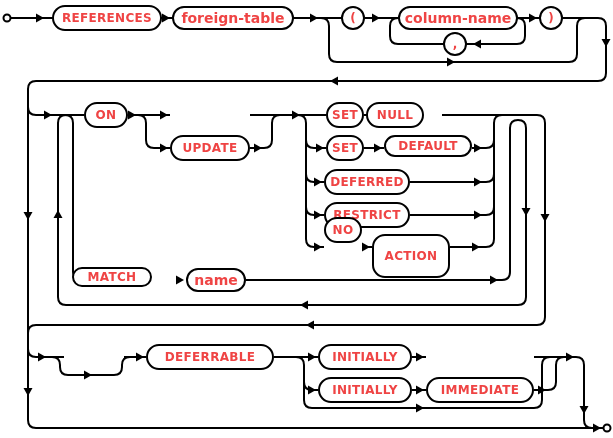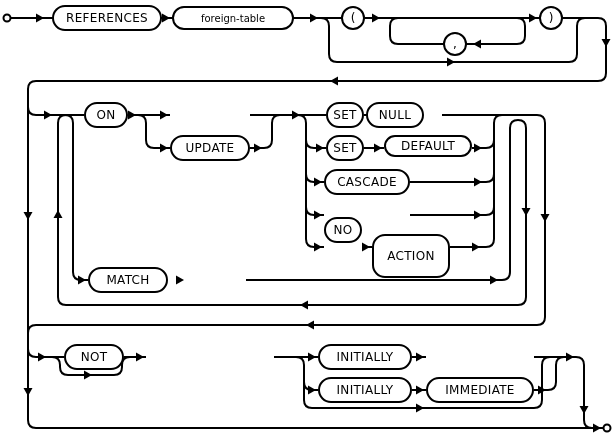--- a/index.html
+++ b/index.html
@@ -1,23 +1,23 @@
 <!DOCTYPE html>
 <html><head>
 <meta charset="utf-8">
 <style>
   html,body{margin:0;padding:0;background:#fff;}
   .diagram{position:relative;width:613px;height:438px;background:#ffffff;overflow:hidden;
            font-family:"DejaVu Sans","Liberation Sans",sans-serif;}
   .diagram svg{position:absolute;left:0;top:0;z-index:1;}
   .node{position:absolute;box-sizing:border-box;border:2px solid #000;background:#fff;
-        display:flex;align-items:center;justify-content:center;font-weight:normal;color:#000000;
+        display:flex;align-items:center;justify-content:center;font-weight:bold;color:#ef4444;
         z-index:2;white-space:nowrap;}
   .kw{border-radius:13px;font-size:12px;letter-spacing:.3px;}
-  .nt{border-radius:12px;font-size:10px;}
+  .nt{border-radius:12px;font-size:14px;}
   .punc{border-radius:50%;font-size:12px;}
   path.wire{fill:none;stroke:#000;stroke-width:2;}
   polygon.ah{fill:#000;stroke:none;}
   circle.term{fill:#fff;stroke:#000;stroke-width:2;}
 </style>
 </head>
 <body>
 
 <div class="diagram">
 
@@ -125,33 +125,36 @@
       <polygon class="ah" points="601,428 593,423.5 593,432.5"></polygon>
     </g>
 
     <circle class="term" cx="7" cy="18" r="3.5"></circle>
     <circle class="term" cx="607" cy="428" r="3.5"></circle>
   </svg>
 
   <div class="node kw" style="left:52px;top:5px;width:110px;height:26px">REFERENCES</div>
   <div class="node nt" style="left:172px;top:6px;width:122px;height:24px">foreign-table</div>
   <div class="node punc" style="left:341px;top:6px;width:24px;height:24px">(</div>
+  <div class="node nt" style="left:398px;top:6px;width:120px;height:24px">column-name</div>
   <div class="node punc" style="left:443px;top:32px;width:24px;height:24px">,</div>
   <div class="node punc" style="left:539px;top:6px;width:24px;height:24px">)</div>
 
   <div class="node kw" style="left:84px;top:102px;width:44px;height:26px">ON</div>
   <div class="node kw" style="left:170px;top:135px;width:80px;height:26px">UPDATE</div>
   <div class="node kw" style="left:326px;top:102px;width:38px;height:26px">SET</div>
   <div class="node kw" style="left:366px;top:102px;width:58px;height:26px">NULL</div>
   <div class="node kw" style="left:326px;top:135px;width:38px;height:26px">SET</div>
   <div class="node kw" style="left:384px;top:135px;width:88px;height:22px">DEFAULT</div>
-  <div class="node kw" style="left:324px;top:169px;width:86px;height:26px">CASCADE</div>
+  <div class="node kw" style="left:324px;top:169px;width:86px;height:26px">DEFERRED</div>
+  <div class="node kw" style="left:324px;top:202px;width:86px;height:26px">RESTRICT</div>
   <div class="node kw" style="left:324px;top:217px;width:38px;height:26px">NO</div>
   <div class="node kw" style="left:372px;top:234px;width:78px;height:44px">ACTION</div>
 
-  <div class="node kw" style="left:88px;top:267px;width:80px;height:26px">MATCH</div>
+  <div class="node kw" style="left:72px;top:267px;width:80px;height:20px">MATCH</div>
+  <div class="node nt" style="left:186px;top:268px;width:60px;height:24px">name</div>
 
-  <div class="node kw" style="left:64px;top:344px;width:60px;height:26px">NOT</div>
+  <div class="node kw" style="left:146px;top:344px;width:128px;height:26px">DEFERRABLE</div>
   <div class="node kw" style="left:318px;top:344px;width:94px;height:26px">INITIALLY</div>
   <div class="node kw" style="left:318px;top:377px;width:94px;height:26px">INITIALLY</div>
   <div class="node kw" style="left:426px;top:377px;width:108px;height:26px">IMMEDIATE</div>
 
 </div>
 
 </body></html>

